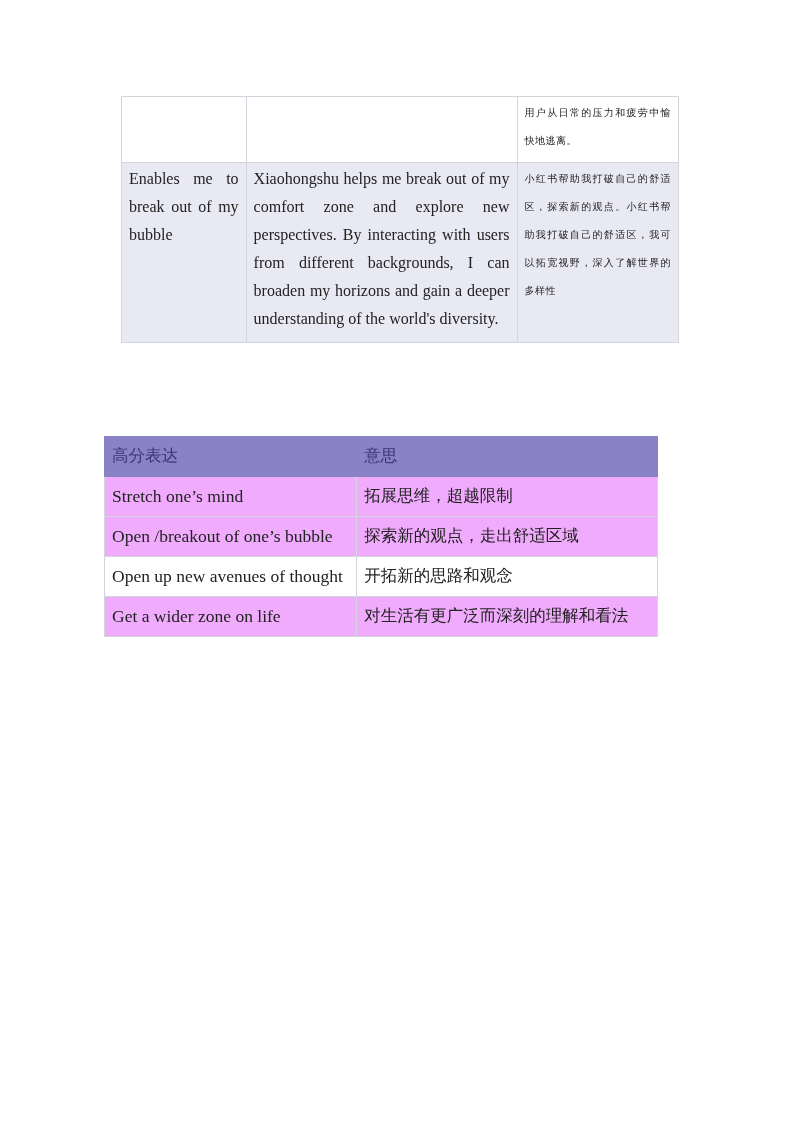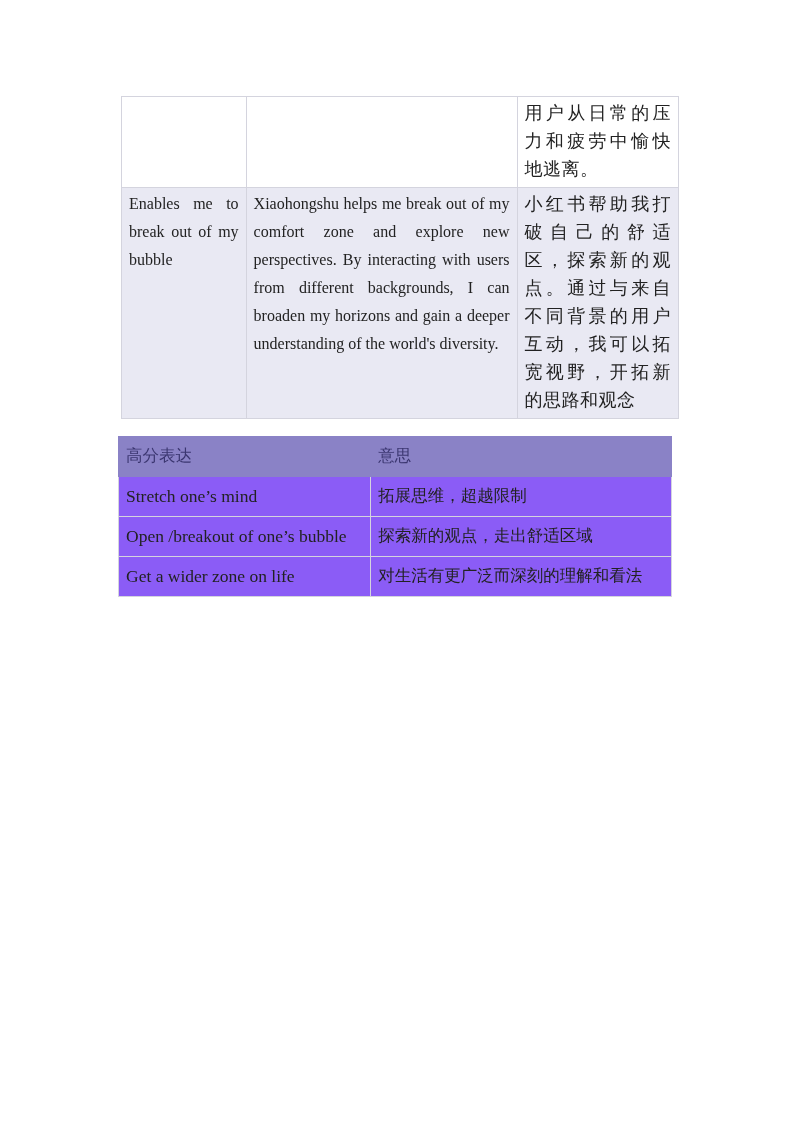--- a/index.html
+++ b/index.html
@@ -6,28 +6,28 @@
   body { width: 800px; height: 1131px; position: relative; overflow: hidden;
          font-family: "Liberation Serif", "DejaVu Serif", serif; color: #222; }
   table { border-collapse: collapse; position: absolute; table-layout: fixed; }
   td { border: 1px solid #d4d4de; vertical-align: top; font-size: 16px; line-height: 28px; }
   #t1 { left: 121px; top: 96px; width: 558px; }
   #t1 td { padding: 2px 7px 4px 7px; }
   #t1 .c1 { width: 115px; }
   #t1 .c2 { width: 250px; }
   #t1 .c3 { width: 149px; }
   #t1 td.en { text-align: justify; text-align-last: left; }
-  #t1 td.zh { font-family: "DejaVu Sans", sans-serif; font-size: 18px; line-height: 28px; text-align: justify; letter-spacing: 0.5px; }
+  #t1 td.zh { font-family: "DejaVu Sans", sans-serif; font-size: 10px; line-height: 28px; text-align: justify; letter-spacing: 0.5px; }
   #t1 tr.band td { background: #e9e9f3; }
-  #t2 { left: 118px; top: 436px; width: 554px; }
+  #t2 { left: 104px; top: 436px; width: 554px; }
   #t2 td { padding: 3px 7px 4px 7px; font-size: 17.5px; line-height: 32px; }
   #t2 .c1 { width: 239px; }
   #t2 .c2 { width: 285px; }
   #t2 tr.head td { background: #8a82c6; color: #3b3670; border-color: #8a82c6; height: 30px; }
-  #t2 tr.band td { background: #8b5cf6; }
+  #t2 tr.band td { background: #f0abfc; }
   #t2 td.zh { font-family: "DejaVu Sans", sans-serif; font-size: 16.5px; }
   #t2 td.en { text-align: justify; text-align-last: left; }
 </style>
 </head>
 <body>
 
 <table id="t1">
   <colgroup>
       <col class="c1">
       <col class="c2">
@@ -35,21 +35,21 @@
     </colgroup>
   <tbody>
       <tr style="height:66px;">
     <td class="en"></td>
     <td class="en"></td>
     <td class="zh">用户从日常的压力和疲劳中愉快地逃离。</td>
   </tr>
   <tr class="band" style="height:180px;">
     <td class="en">Enables me to break out of my bubble</td>
     <td class="en">Xiaohongshu helps me break out of my comfort zone and explore new perspectives. By interacting with users from different backgrounds, I can broaden my horizons and gain a deeper understanding of the world's diversity.</td>
-    <td class="zh">小红书帮助我打破自己的舒适区，探索新的观点。通过与来自不同背景的用户互动，我可以拓宽视野，开拓新的思路和观念</td>
+    <td class="zh">小红书帮助我打破自己的舒适区，探索新的观点。小红书帮助我打破自己的舒适区，我可以拓宽视野，深入了解世界的多样性</td>
   </tr>
 </tbody>
   </table>
 
 <table id="t2">
   <colgroup>
       <col class="c1">
       <col class="c2">
     </colgroup>
   <tbody>
@@ -58,18 +58,22 @@
     <td class="zh">意思</td>
   </tr>
   <tr class="band">
     <td class="en">Stretch one’s mind</td>
     <td class="zh">拓展思维，超越限制</td>
   </tr>
   <tr class="band">
     <td class="en">Open /breakout of one’s bubble</td>
     <td class="zh">探索新的观点，走出舒适区域</td>
   </tr>
+  <tr>
+    <td class="en">Open up new avenues of thought</td>
+    <td class="zh">开拓新的思路和观念</td>
+  </tr>
   <tr class="band">
     <td class="en">Get a wider zone on life</td>
     <td class="zh">对生活有更广泛而深刻的理解和看法</td>
   </tr>
 </tbody>
   </table>
 
 </body></html>

